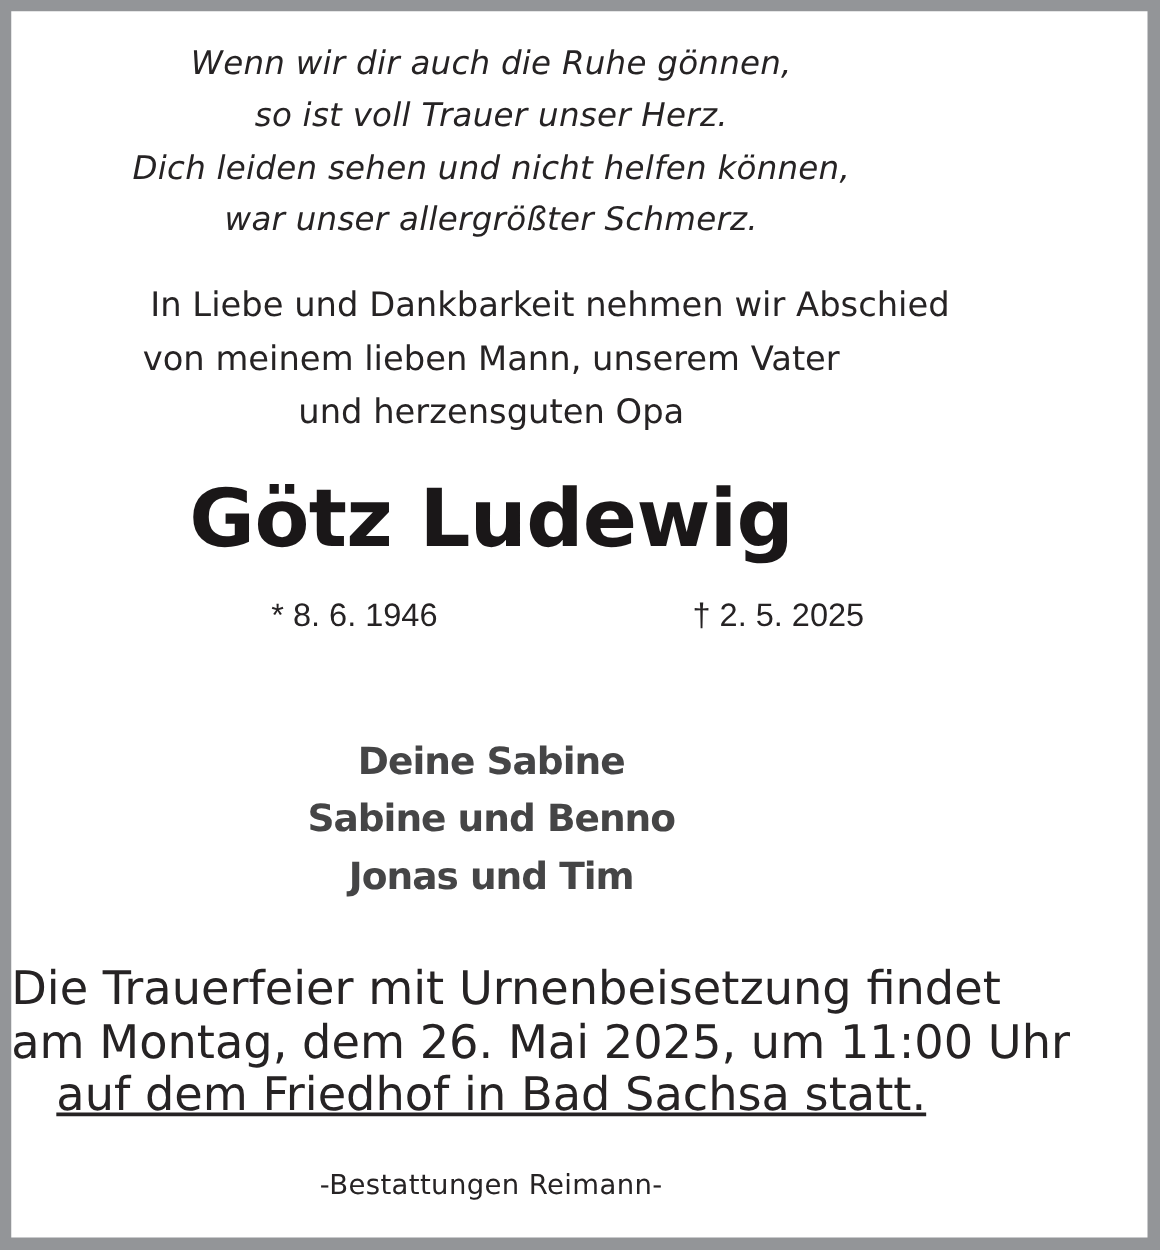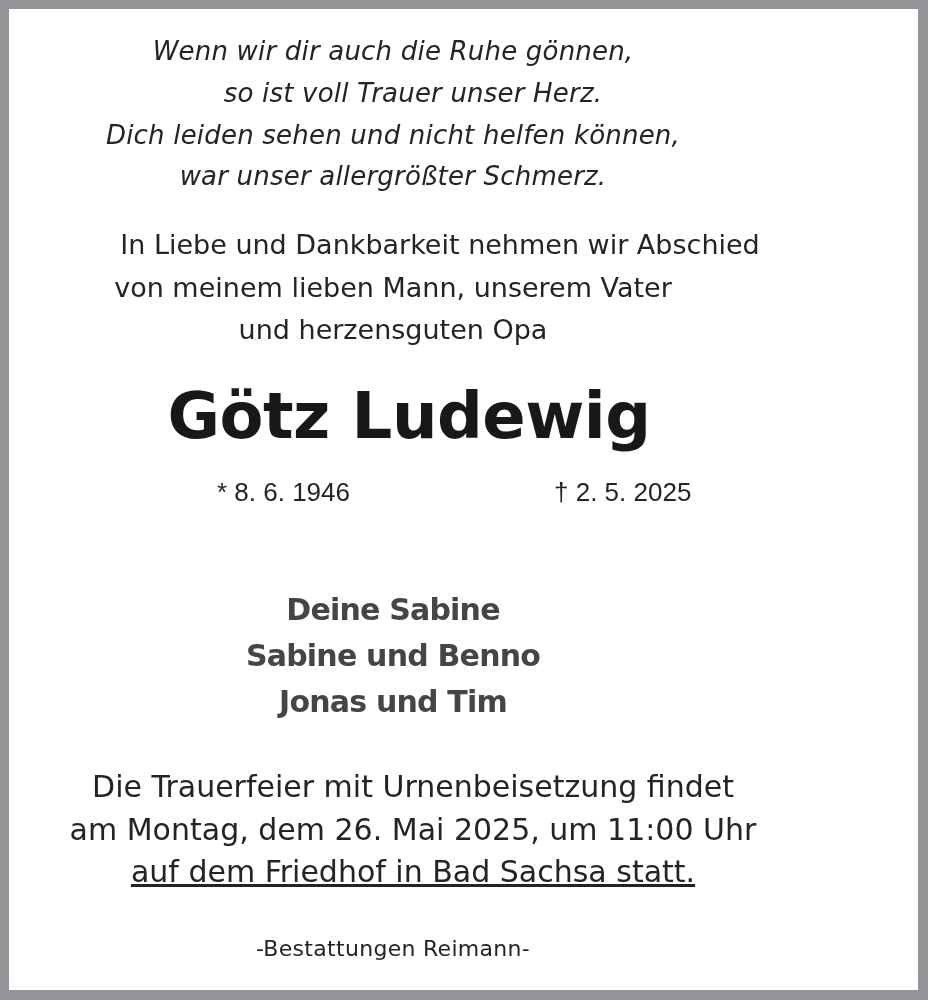--- a/index.html
+++ b/index.html
@@ -39,21 +39,20 @@
     }
     .intro {
       font-size: 27px;
       color: #262324;
     }
     .name {
       font-size: 64px;
       font-weight: bold;
       letter-spacing: -0.5px;
       color: #1a1718;
-      margin-left: 16px;
     }
     .dates {
       font-family: "Liberation Sans", sans-serif;
       font-size: 26px;
       color: #262324;
     }
     .date {
       position: absolute;
       white-space: nowrap;
     }
@@ -61,38 +60,37 @@
       font-size: 27px;
       color: #262324;
     }
     .family {
       font-size: 30px;
       font-weight: bold;
       color: #454546;
       letter-spacing: -0.8px;
     }
     .service {
-      font-size: 30px;
+      font-size: 37px;
       color: #262324;
-      padding-left: 20px;
     }
     .undertaker {
       font-size: 22px;
       color: #262324;
       letter-spacing: 0.3px;
     }
   </style>
 </head>
 <body>
 
 <div class="card">
 
   <div>
     <div class="line verse" style="top:27px;">Wenn wir dir auch die Ruhe gönnen,</div>
-    <div class="line verse" style="top:69px;margin-left:20px;">so ist voll Trauer unser Herz.</div>
+    <div class="line verse" style="top:69px;">so ist voll Trauer unser Herz.</div>
     <div class="line verse" style="top:111px;">Dich leiden sehen und nicht helfen können,</div>
     <div class="line verse" style="top:152px;">war unser allergrößter Schmerz.</div>
   </div>
 
   <div>
     <div class="line intro" style="top:220px;padding-left:47px;">In Liebe und Dankbarkeit nehmen wir Abschied</div>
     <div class="line intro" style="top:263px;">von meinem lieben Mann, unserem Vater</div>
     <div class="line intro" style="top:305px;">und herzensguten Opa</div>
   </div>
 

